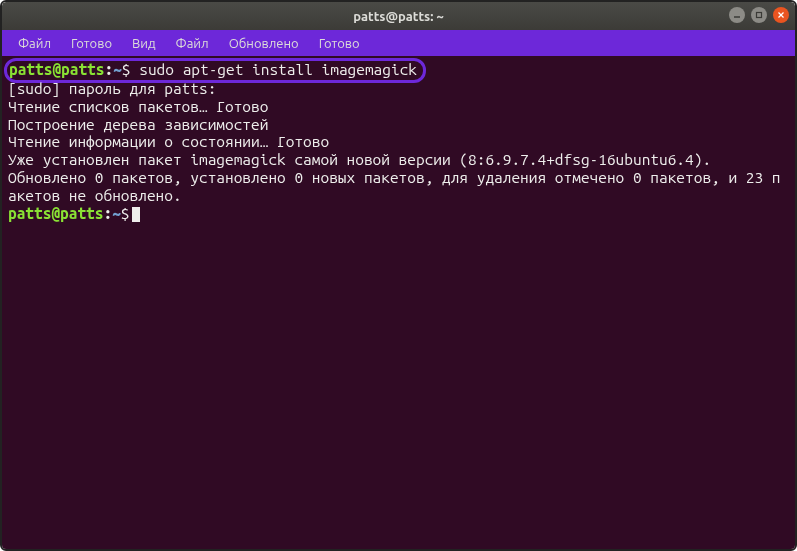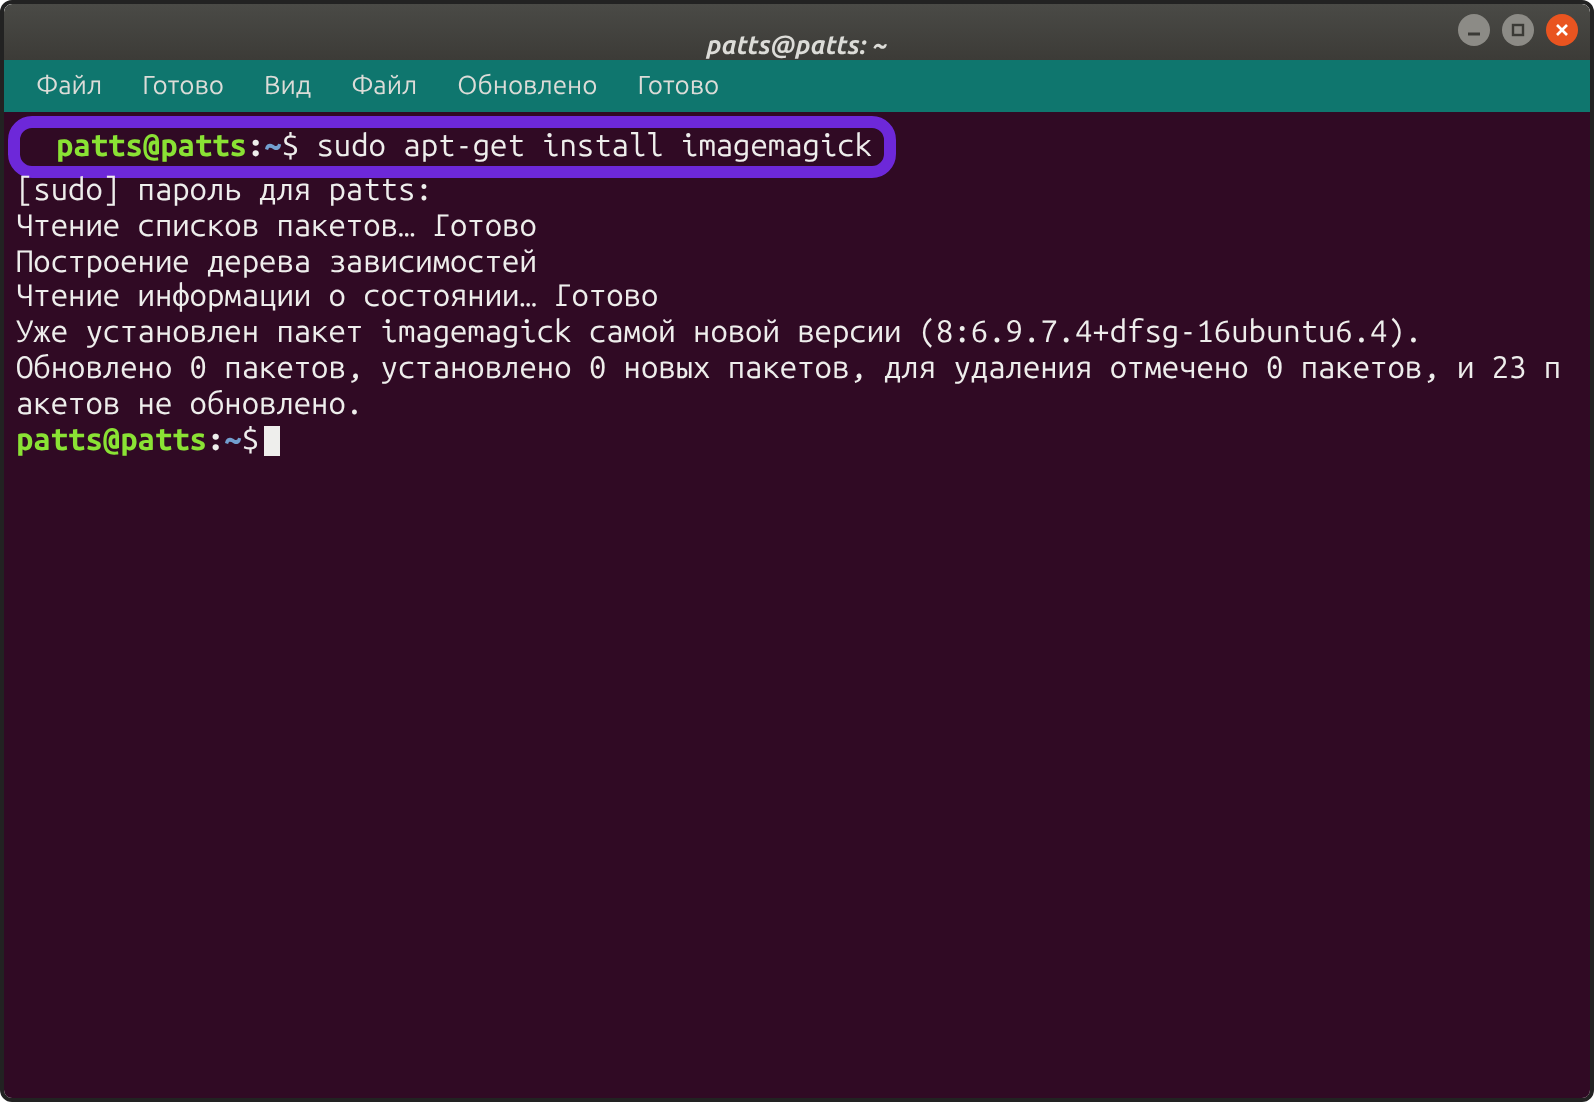--- a/index.html
+++ b/index.html
@@ -9,26 +9,25 @@
       width: 797px;
       height: 551px;
       overflow: hidden;
       border: 2px solid #222;
       border-radius: 6px;
     }
     .titlebar {
       background: linear-gradient(to bottom, #4a4a46 0%, #3c3b37 100%);
       height: 28px;
       display: flex;
-      align-items: flex-end;
+      align-items: center;
       justify-content: center;
       position: relative;
       border-top-left-radius: 4px;
       border-top-right-radius: 4px;
-      font-style: italic;
     }
     .titlebar-title {
       color: #dcdcd8;
       font-family: "Ubuntu", sans-serif;
       font-size: 13px;
       font-weight: bold;
     }
     .window-controls {
       position: absolute;
       right: 6px;
@@ -43,21 +42,21 @@
       display: flex;
       align-items: center;
       justify-content: center;
       font-size: 10px;
       cursor: pointer;
     }
     .wc-min { background: #8c8b86; color: #3a3a36; }
     .wc-max { background: #8c8b86; color: #3a3a36; }
     .wc-close { background: #e95420; color: #fff; }
     .menubar {
-      background: #0f766e;
+      background: #6d28d9;
       height: 26px;
       display: flex;
       align-items: center;
       padding: 0 8px;
       gap: 4px;
       font-family: "Ubuntu", sans-serif;
       font-size: 13px;
     }
     .menu-item {
       color: #dcdcd8;
@@ -75,23 +74,23 @@
       white-space: pre-wrap;
       word-break: break-all;
       overflow: hidden;
     }
     .prompt-user { color: #8ae234; font-weight: bold; }
     .prompt-colon { color: #eeeeec; font-weight: bold; }
     .prompt-path { color: #729fcf; font-weight: bold; }
     .prompt-dollar { color: #eeeeec; }
     .highlight-box {
       display: inline-block;
-      border: 6px solid #6d28d9;
+      border: 3px solid #6d28d9;
       border-radius: 12px;
-      padding: 0 6px 2px 18px;
+      padding: 0 6px 2px 2px;
       margin: -2px 0 -3px -4px;
       line-height: 1.1;
     }
     .term-line { display: block; }
     .cursor {
       display: inline-block;
       width: 8px;
       height: 15px;
       background: #eeeeec;
       vertical-align: text-bottom;

